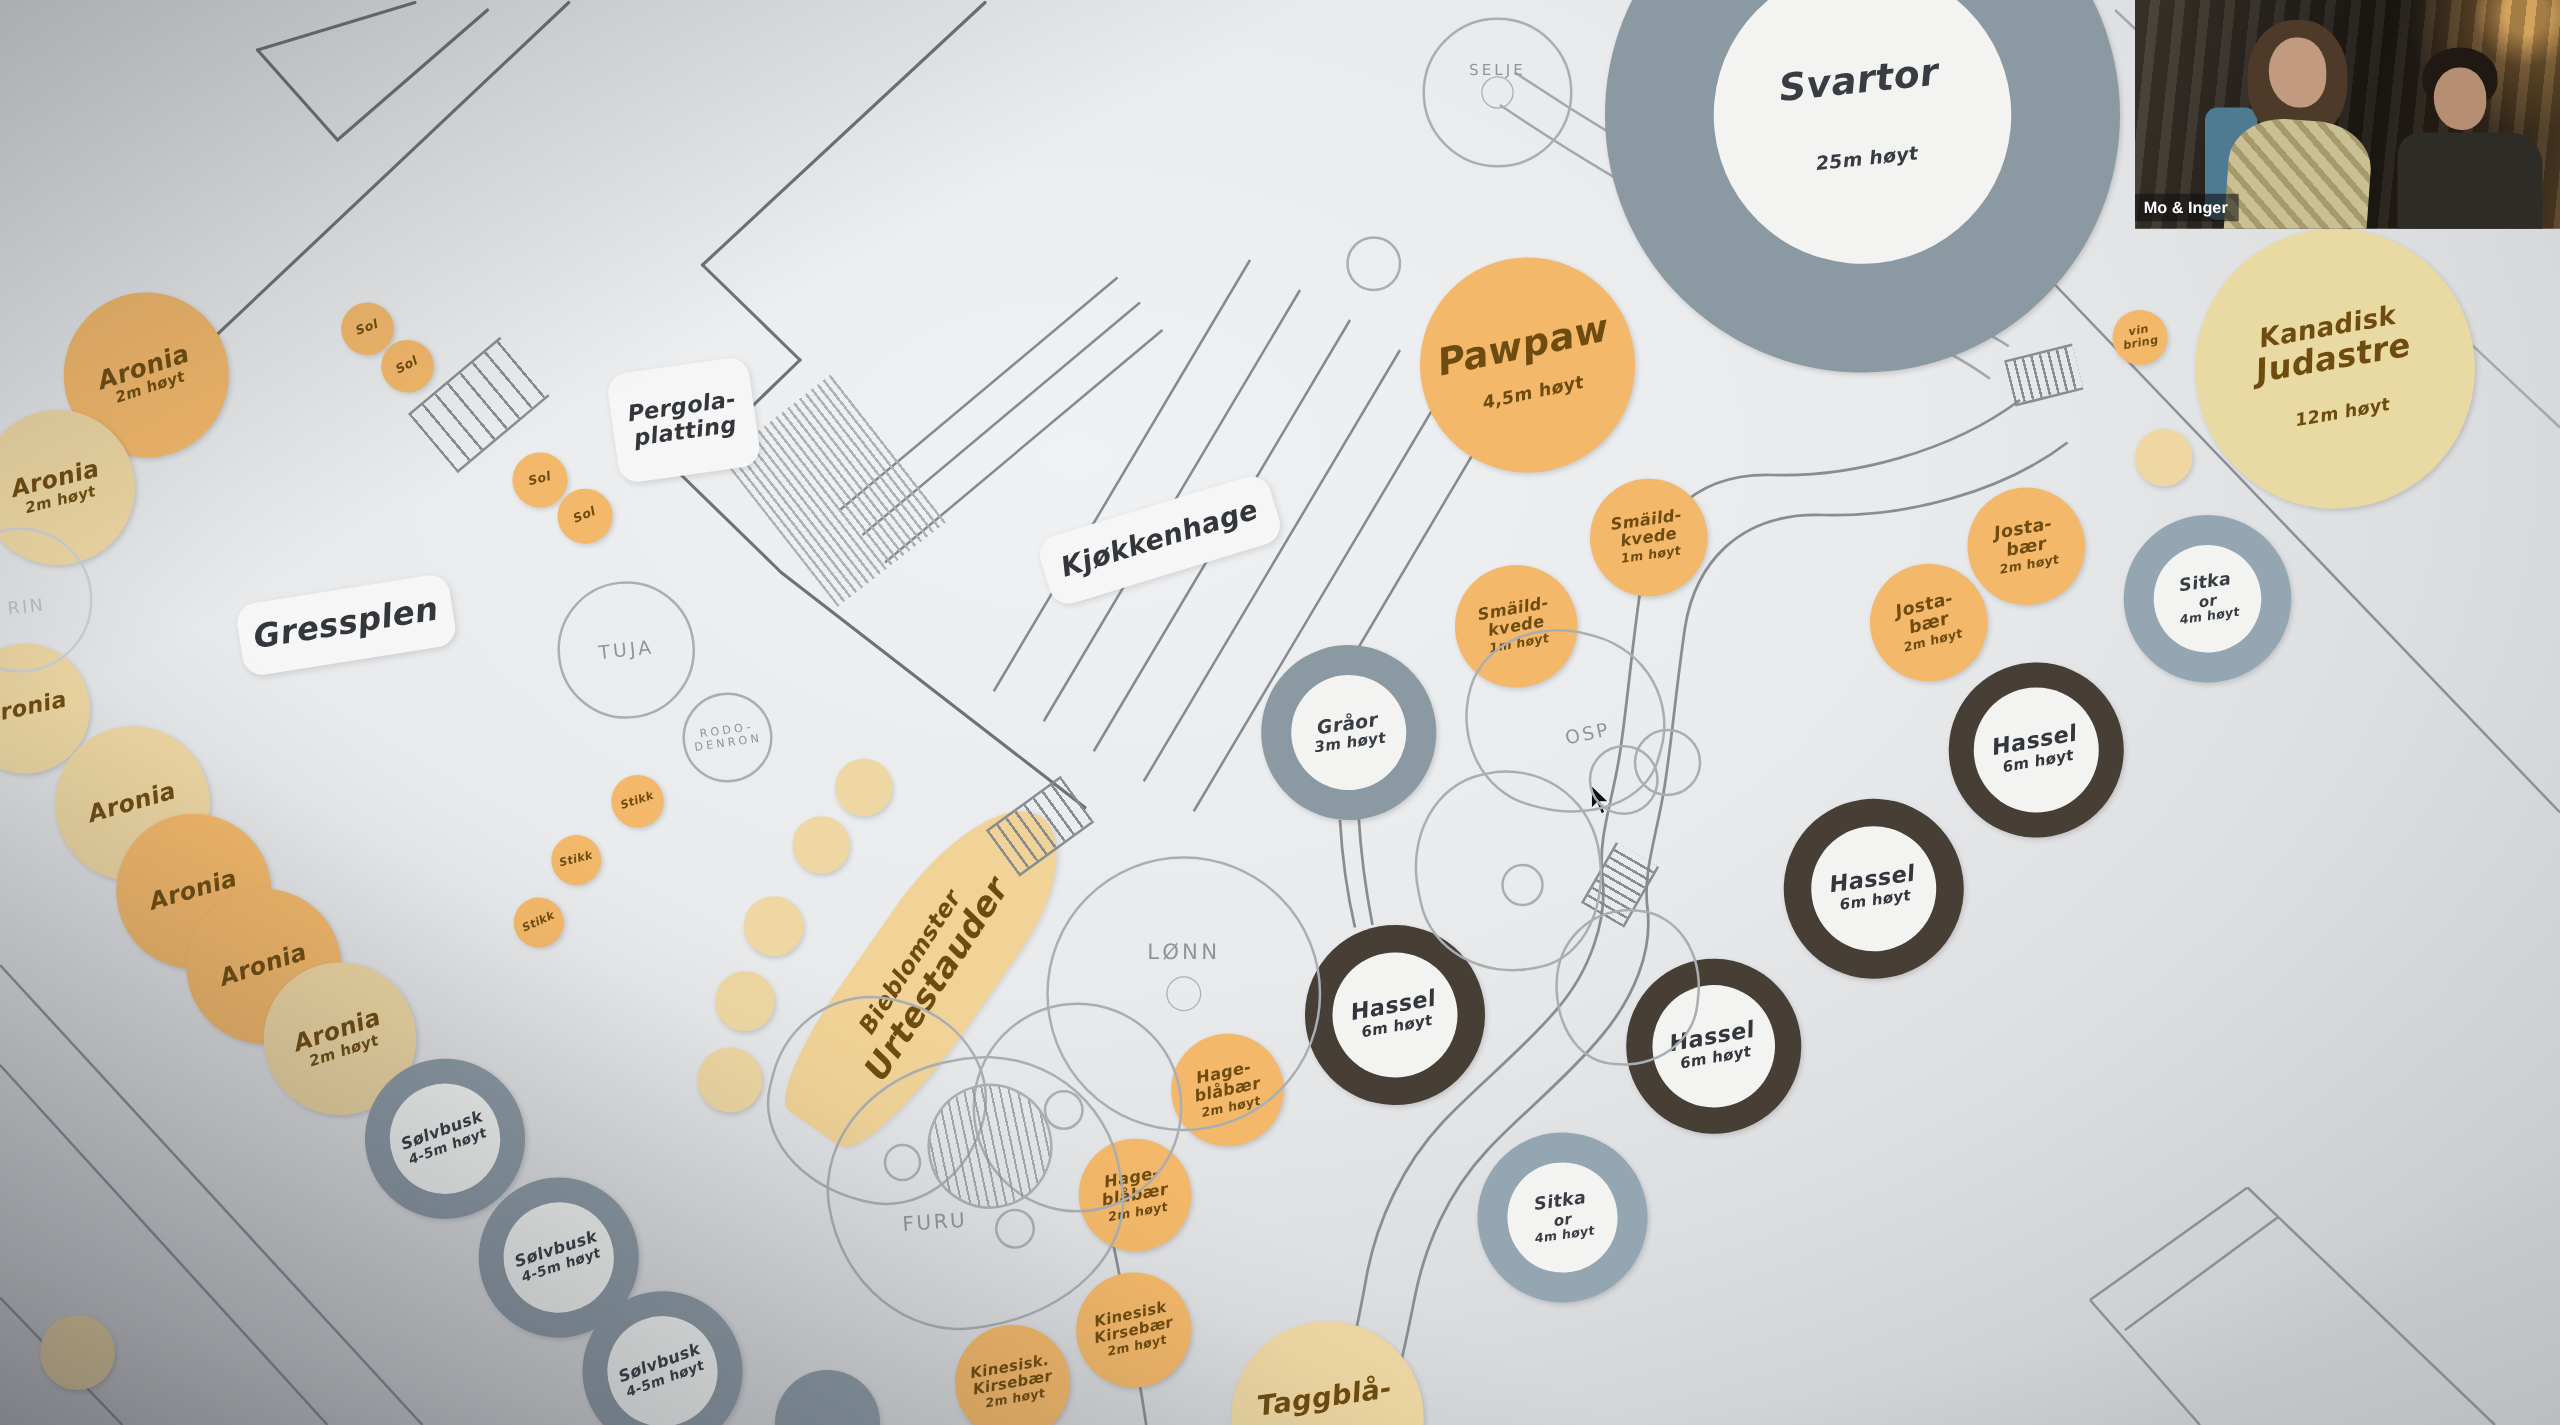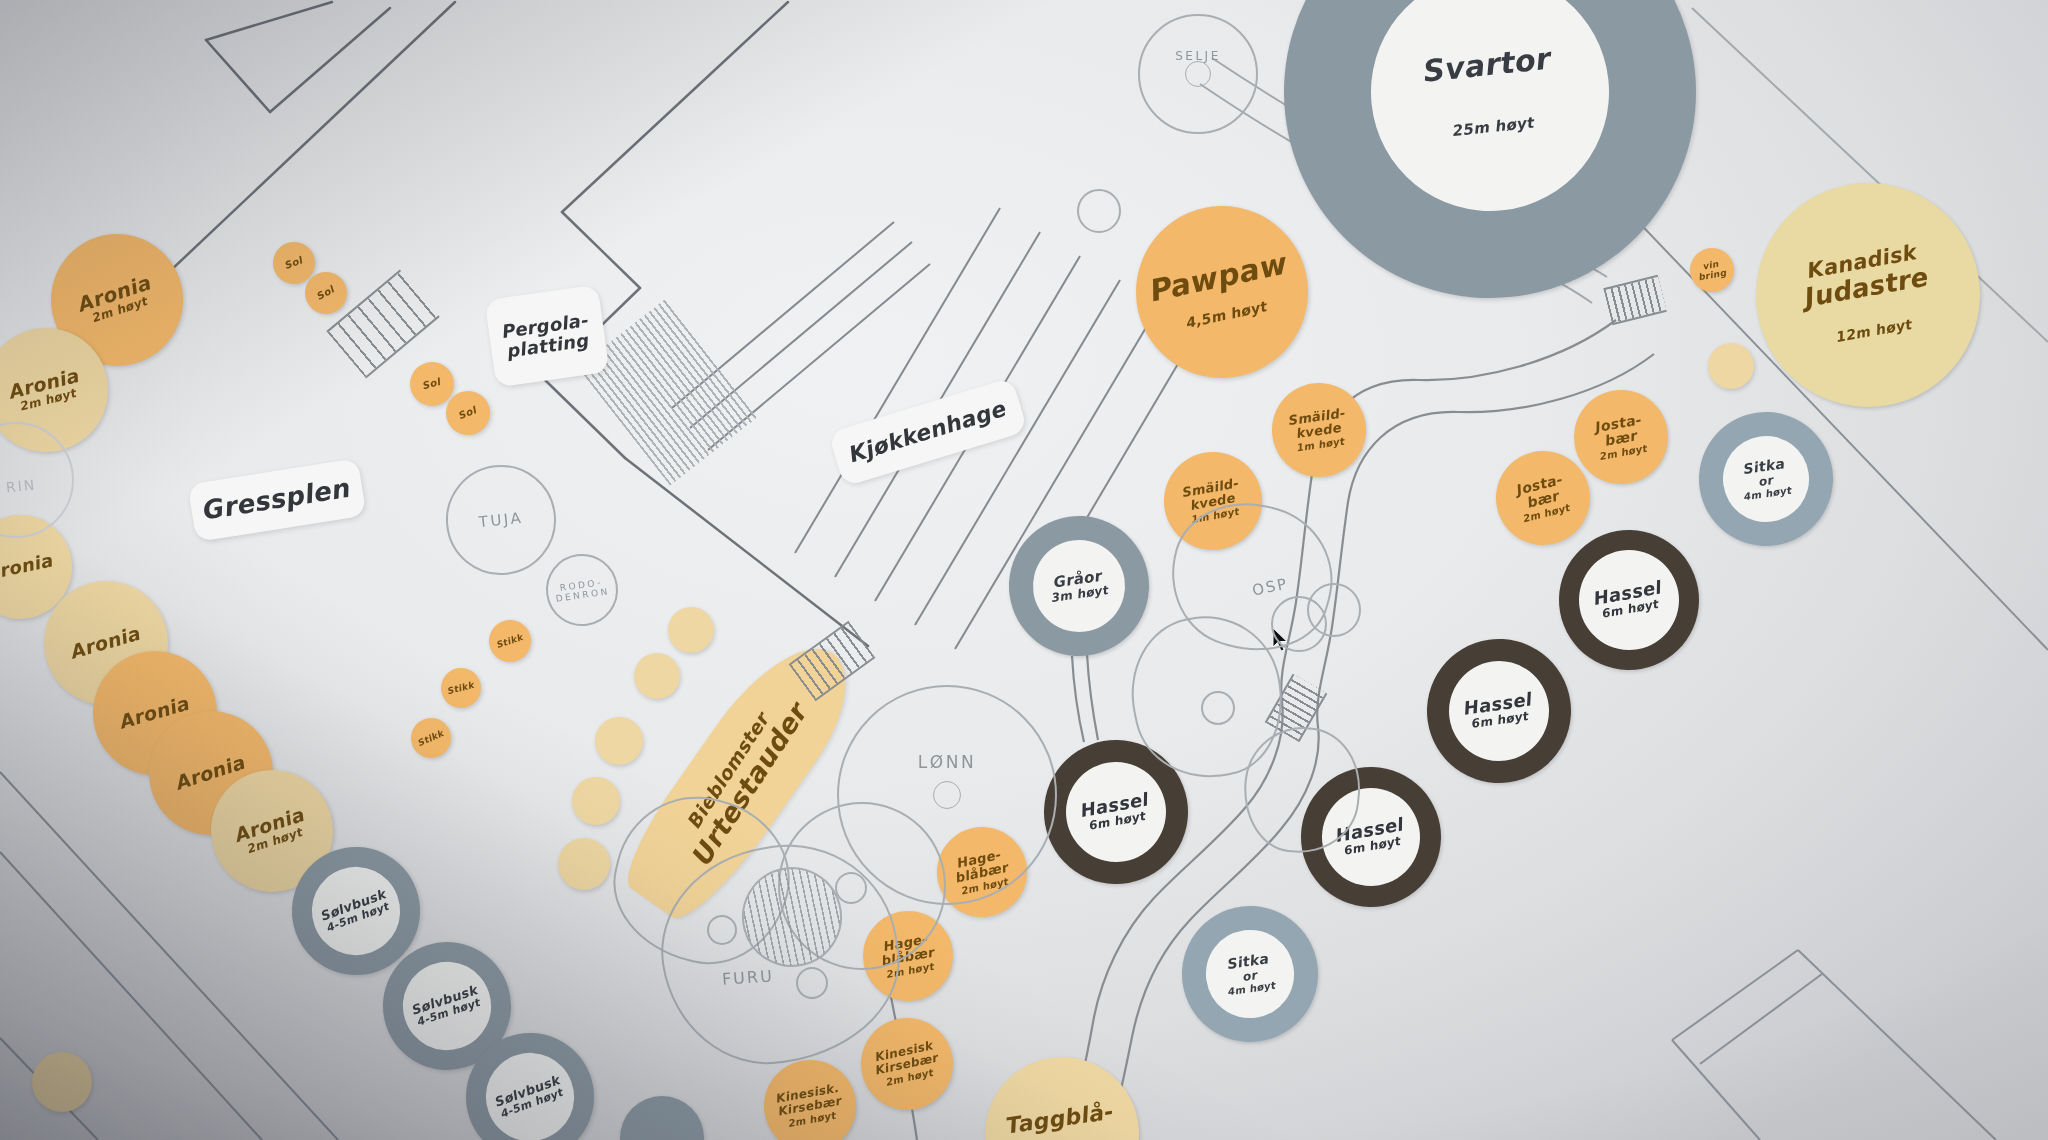--- a/index.html
+++ b/index.html
@@ -121,20 +121,31 @@
       <path d="M890,992 C900,1042 910,1092 917,1140"></path>
       <path d="M1072,656 C1074,692 1078,716 1084,742"></path>
         <path d="M1087,654 C1089,690 1093,714 1098,740"></path>
     </g>
 
     <g id="cursor">
       <path d="M1273,628 l0,19 4.5,-4.5 3.5,8.5 3,-1.2 -3.5,-8.3 6.5,0 z" fill="#101114" stroke="#f5f5f5" stroke-width="1"></path>
     </g>
   </svg>
 
+  <div id="webcam">
+    <div class="curtain"></div>
+    <div class="chair"></div>
+    <div class="inger-hair"></div>
+    <div class="inger-face"></div>
+    <div class="inger-scarf"></div>
+    <div class="mo-hair"></div>
+    <div class="mo-face"></div>
+    <div class="mo-body"></div>
+    <div class="nametag">Mo &amp; Inger</div>
+  </div>
 
   <div id="vignette"></div>
 <div class="circle ringGray" style="left: 1284px; top: -114px; width: 412px; height: 412px; transform: rotate(-6deg);">
       <div class="inner" style="width: 238.96px; height: 238.96px;">
         <div class="txt">
           <div class="ln" style="font-size: 30px;">Svartor</div>
           <div class="ln" style="font-size: 15px; margin-top: 38px;">25m høyt</div>
         </div>
       </div>
     </div>

